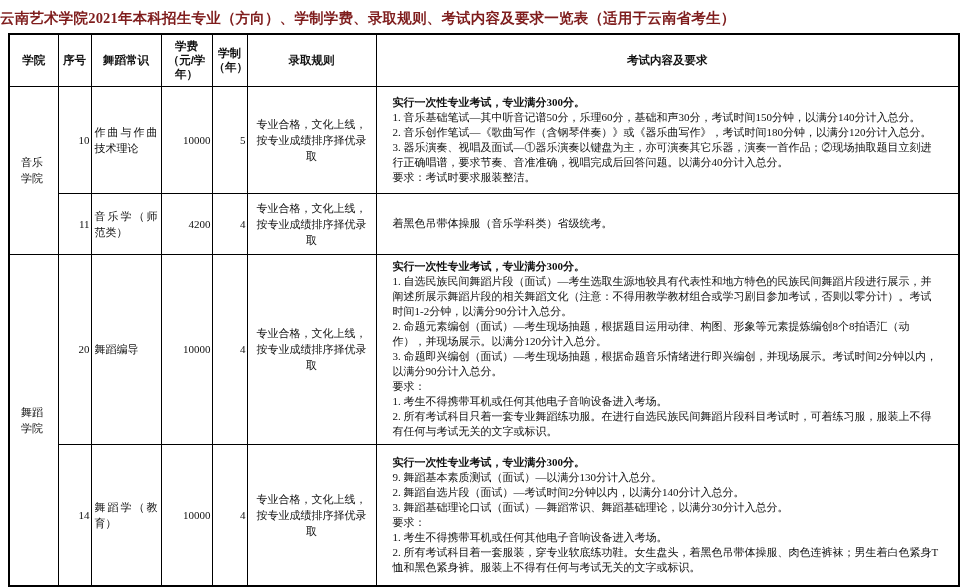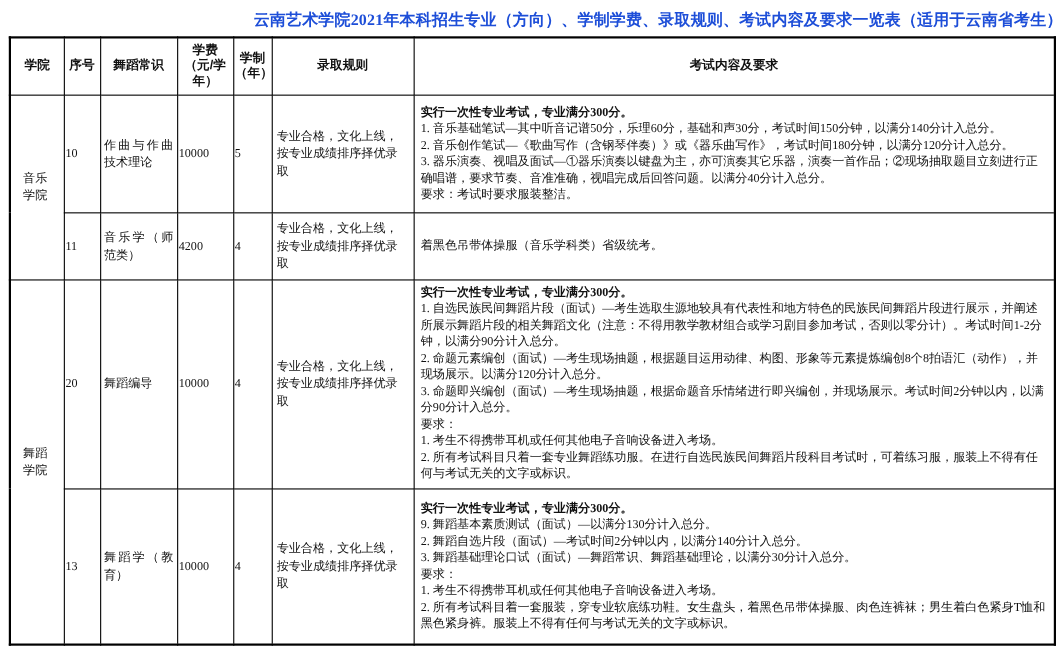--- a/index.html
+++ b/index.html
@@ -11,26 +11,26 @@
     overflow: hidden;
     font-family: "Liberation Serif", "DejaVu Serif", serif;
     color: #111111;
   }
   .page {
     width: 966px;
     height: 588px;
     position: relative;
   }
   .doc-title {
-    text-align: right;
+    text-align: left;
     font-weight: bold;
     font-size: 14.5px;
     padding-top: 9px;
     letter-spacing: 0.2px;
-    color: #1d4ed8;
+    color: #7f1d1d;
   }
   table.admissions {
     border-collapse: collapse;
     table-layout: fixed;
     width: 950px;
     margin: 5px 0 0 8px;
     border: 2px solid #000000;
   }
   table.admissions th,
   table.admissions td {
@@ -55,40 +55,40 @@
   tr.h-r12  { height: 190px; }
   tr.h-r13  { height: 142px; }
 
   td.college {
     vertical-align: middle;
     padding: 12px 11px;
     line-height: 16px;
     font-size: 11.5px;
   }
   td.center {
-    text-align: left;
+    text-align: right;
     vertical-align: middle;
   }
   td.major {
     text-align: justify;
     vertical-align: middle;
     padding: 0 3px;
     line-height: 16px;
     font-family: Liberation Serif, serif;
   }
   td.rule {
-    text-align: left;
+    text-align: center;
     vertical-align: middle;
     padding: 0 4px;
     line-height: 16px;
   }
   td.exam {
     text-align: left;
     vertical-align: middle;
-    padding: 3px 6px;
+    padding: 3px 16px;
     line-height: 15px;
   }
   .exam-heading {
     font-weight: bold;
   }
 </style>
 </head>
 <body>
 
 <div class="page">
@@ -160,21 +160,21 @@
           <div>1. 自选民族民间舞蹈片段（面试）—考生选取生源地较具有代表性和地方特色的民族民间舞蹈片段进行展示，并阐述所展示舞蹈片段的相关舞蹈文化（注意：不得用教学教材组合或学习剧目参加考试，否则以零分计）。考试时间1-2分钟，以满分90分计入总分。</div>
           <div>2. 命题元素编创（面试）—考生现场抽题，根据题目运用动律、构图、形象等元素提炼编创8个8拍语汇（动作），并现场展示。以满分120分计入总分。</div>
           <div>3. 命题即兴编创（面试）—考生现场抽题，根据命题音乐情绪进行即兴编创，并现场展示。考试时间2分钟以内，以满分90分计入总分。</div>
           <div>要求：</div>
           <div>1. 考生不得携带耳机或任何其他电子音响设备进入考场。</div>
           <div>2. 所有考试科目只着一套专业舞蹈练功服。在进行自选民族民间舞蹈片段科目考试时，可着练习服，服装上不得有任何与考试无关的文字或标识。</div>
         </td>
       </tr>
 
       <tr class="h-r13">
-        <td class="center">13</td>
+        <td class="center">14</td>
         <td class="major">舞蹈学（教育）</td>
         <td class="center">10000</td>
         <td class="center">4</td>
         <td class="rule">专业合格，文化上线，按专业成绩排序择优录取</td>
         <td class="exam">
           <div class="exam-heading">实行一次性专业考试，专业满分300分。</div>
           <div>9. 舞蹈基本素质测试（面试）—以满分130分计入总分。</div>
           <div>2. 舞蹈自选片段（面试）—考试时间2分钟以内，以满分140分计入总分。</div>
           <div>3. 舞蹈基础理论口试（面试）—舞蹈常识、舞蹈基础理论，以满分30分计入总分。</div>
           <div>要求：</div>

